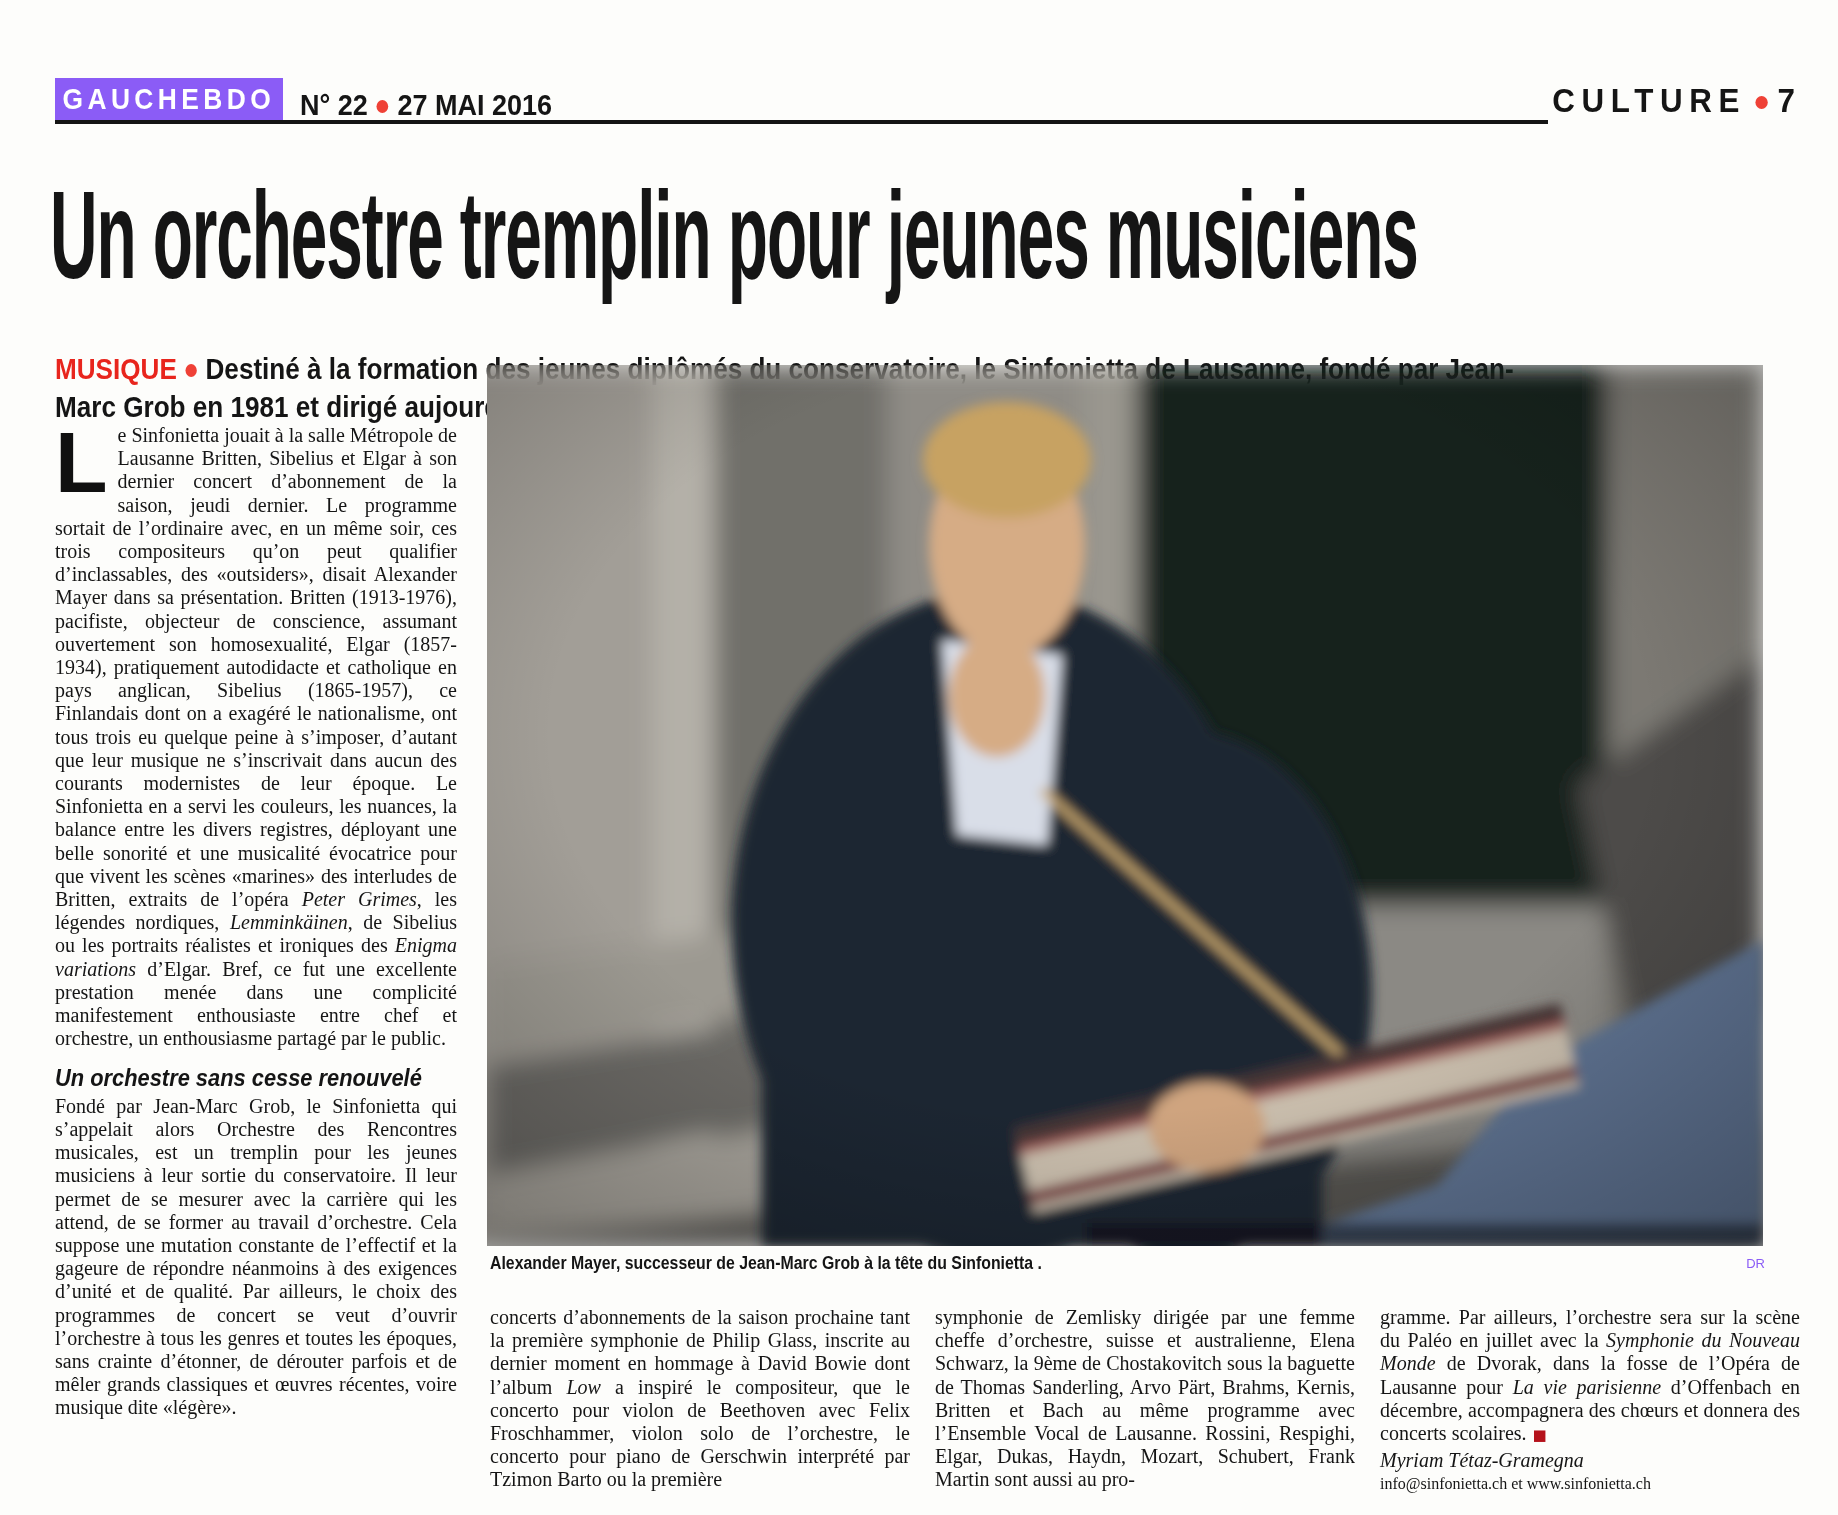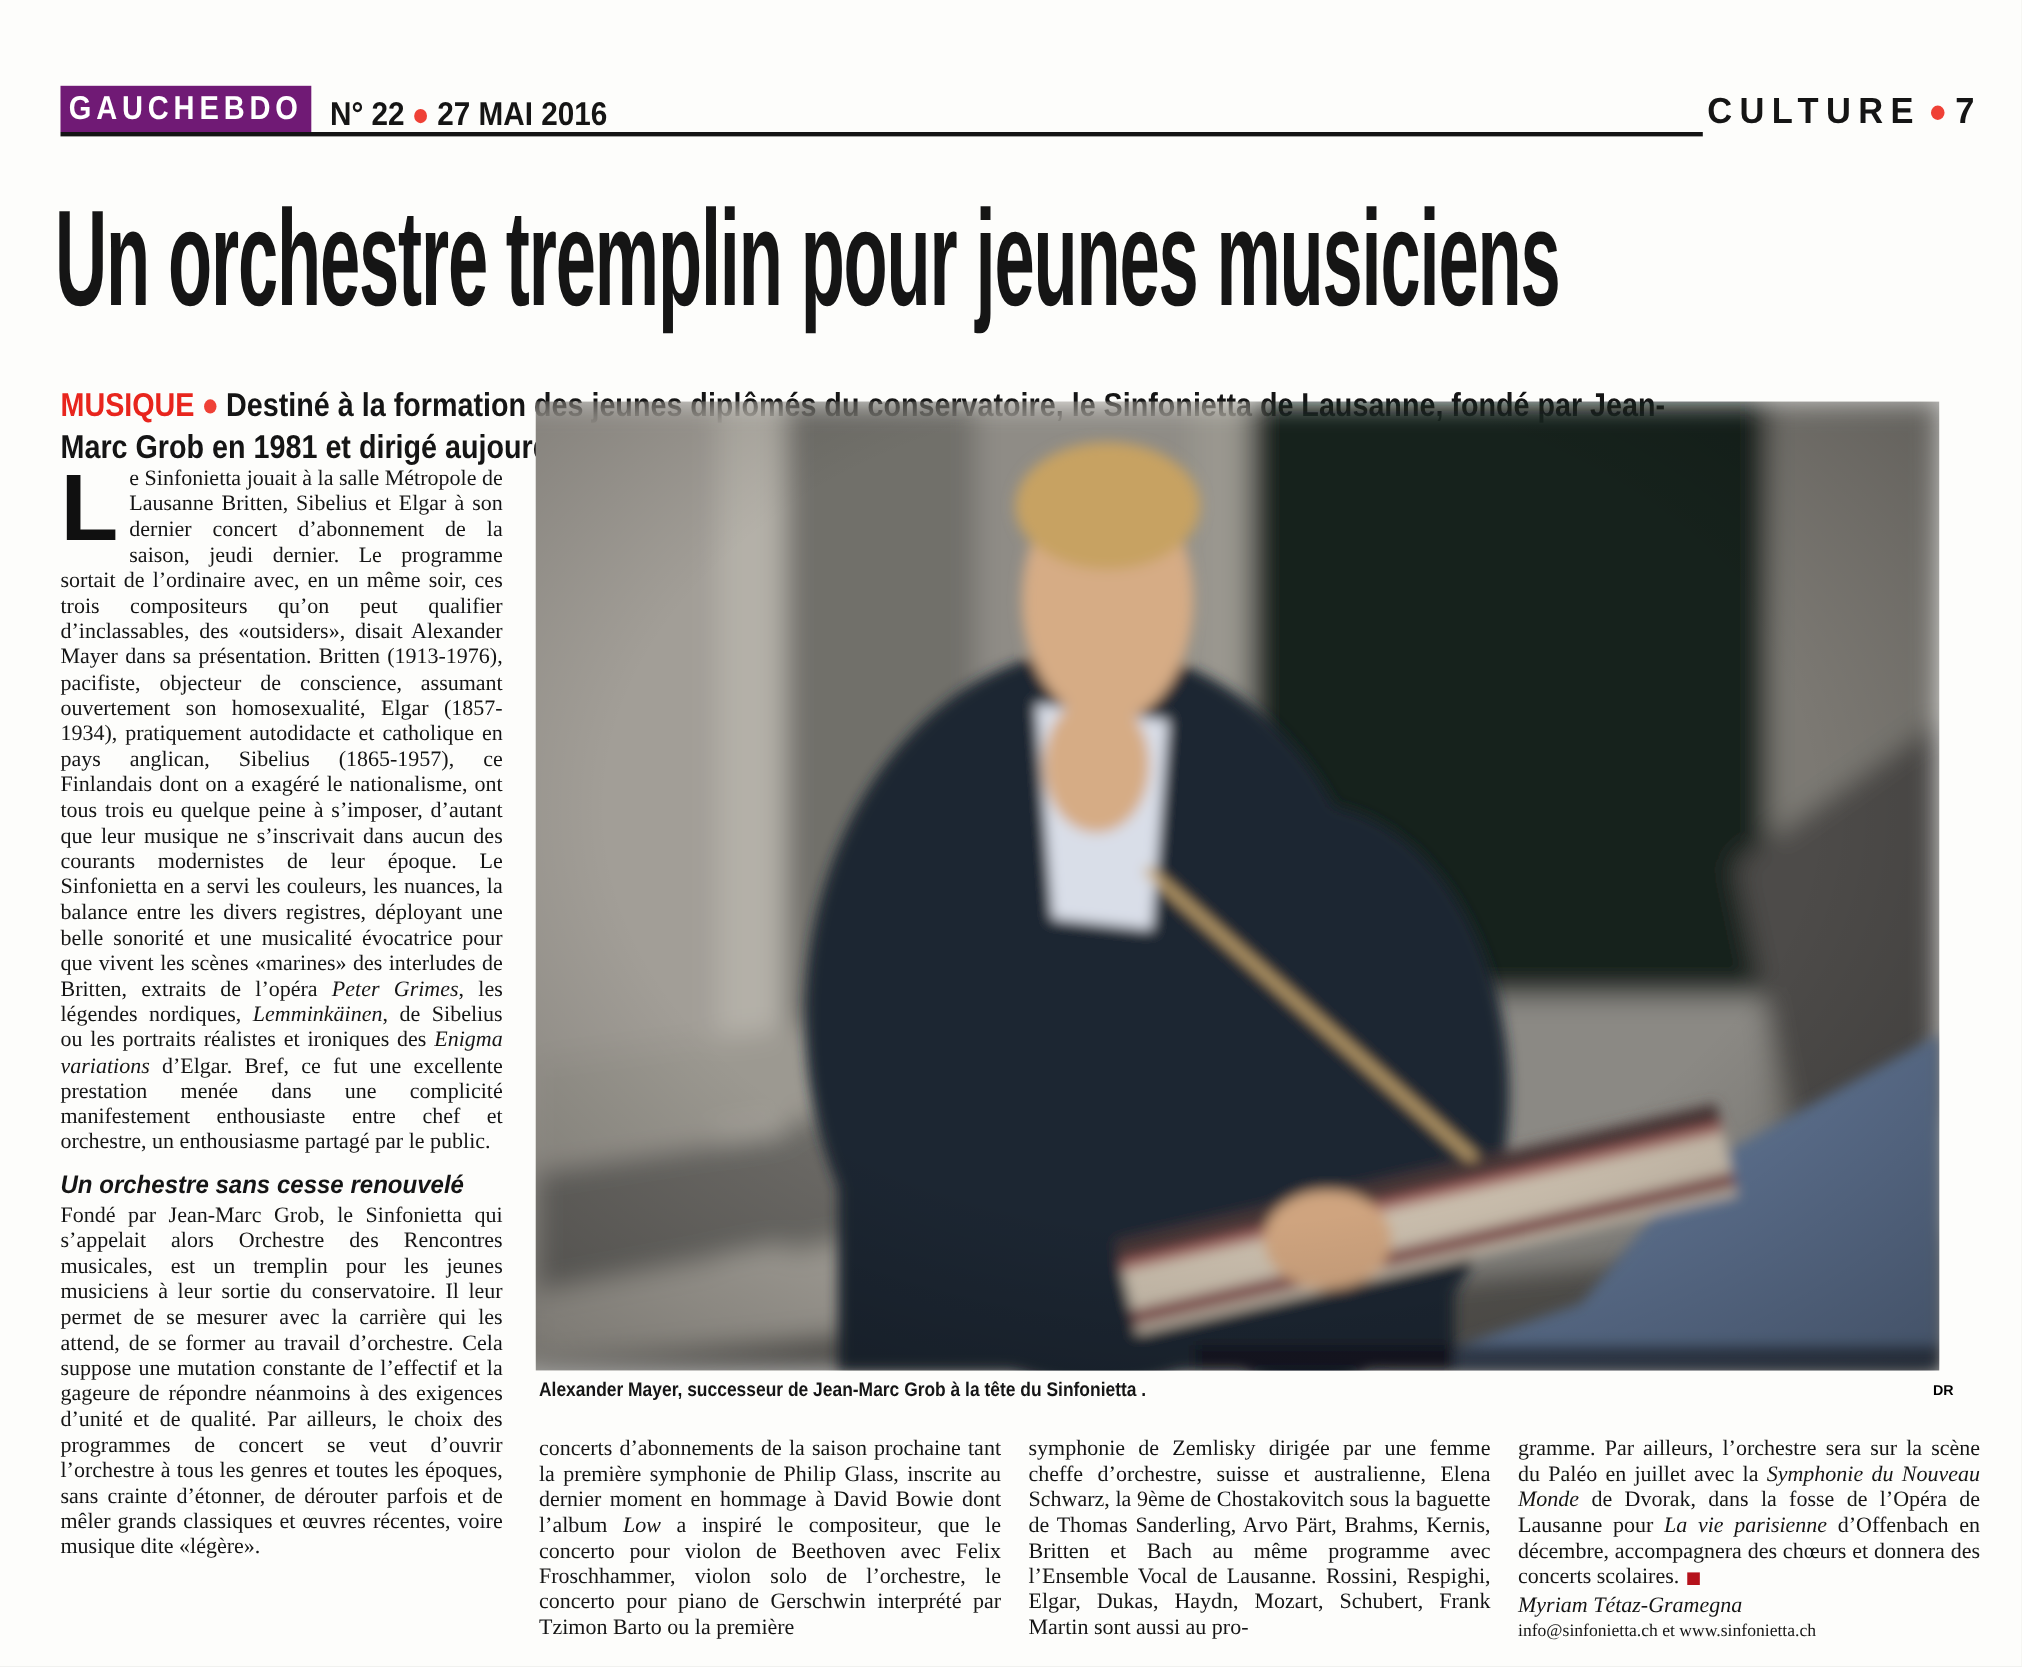--- a/index.html
+++ b/index.html
@@ -2,21 +2,21 @@
 <html lang="fr"><head>
 <meta charset="utf-8">
 <style>
   html,body{margin:0;padding:0;background:#e8e8e6;}
   #page{position:relative;width:1838px;height:1515px;background:#fdfdfb;overflow:hidden;
         font-family:"Liberation Serif","DejaVu Serif",serif;color:#151515;}
   .abs{position:absolute;}
   .cond{display:inline-block;transform-origin:0 0;white-space:nowrap;}
   .sans{font-family:"Liberation Sans","DejaVu Sans",sans-serif;}
   
-  #logo-box{left:55px;top:78px;width:228px;height:42px;background:#701a75;display:flex;align-items:center;justify-content:center;}
+  #logo-box{left:55px;top:78px;width:228px;height:42px;background:#8b5cf6;display:flex;align-items:center;justify-content:center;}
   #logo-box .t{color:#fff;font-weight:bold;font-size:30px;letter-spacing:5px;transform:scaleX(.88);transform-origin:50% 50%;}
   #issue-line{left:300px;top:88px;font-weight:bold;font-size:30px;letter-spacing:0;}
   #issue-line .cond{transform:scaleX(.9);}
   .red-dot{display:inline-block;width:13px;height:13px;border-radius:50%;background:#ef4136;margin:0 10px 1px 10px;vertical-align:middle;}
   #header-rule{left:55px;top:120px;width:1493px;height:4px;background:#141414;}
   #culture-block{top:82px;right:36px;font-weight:bold;font-size:33px;letter-spacing:7px;}
   #culture-block .cond{transform-origin:100% 0;transform:scaleX(.95);}
   
   #headline{left:50px;top:170px;font-weight:bold;font-size:124px;line-height:1.05;letter-spacing:-2px;}
   #headline .cond{transform:scaleX(.53);}
@@ -31,22 +31,22 @@
   #subhead{margin-top:14px;margin-bottom:4px;font-style:italic;}
   #subhead .cond{font-family:"Liberation Sans","DejaVu Sans",sans-serif;font-weight:bold;font-size:23px;transform:scaleX(.95);}
   #para3{text-indent:24px;}
   .it{font-style:italic;}
   
   #photo{left:487px;top:365px;width:1276px;height:881px;}
   #photo svg{display:block;width:100%;height:100%;}
   #caption{left:490px;top:1253px;font-family:"Liberation Sans","DejaVu Sans",sans-serif;
            font-weight:bold;font-size:18px;}
   #caption .cond{transform:scaleX(.88);}
-  #photo-credit{top:1256px;right:62px;font-family:"Liberation Sans","DejaVu Sans",sans-serif;
-                font-weight:bold;font-size:13px;color:#000000;}
+  #photo-credit{top:1256px;right:73px;font-family:"Liberation Sans","DejaVu Sans",sans-serif;
+                font-weight:normal;font-size:13px;color:#8b5cf6;}
   
   .bcol{top:1306px;width:420px;font-size:20px;line-height:23.2px;text-align:justify;}
   .bcol p{margin:0;}
   #bcol-1{left:490px;}
   #bcol-2{left:935px;}
   #bcol-3{left:1380px;}
   .endmark{color:#b5121b;font-family:"DejaVu Sans",sans-serif;font-size:15px;padding-left:6px;}
   #signature{text-align:left;font-style:italic;padding-right:26px;margin-top:2px;}
   #contact{font-size:16px;}
 </style>

